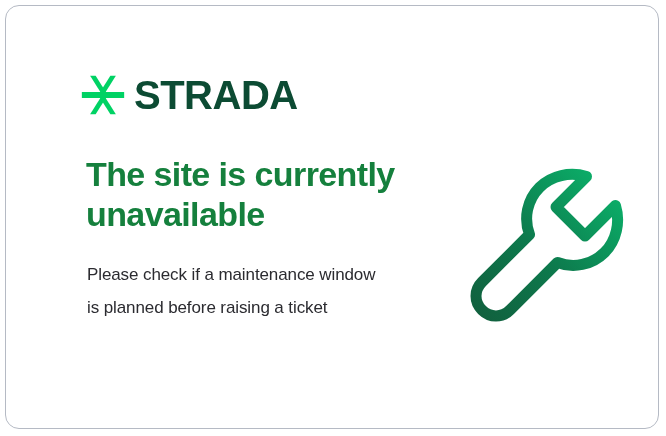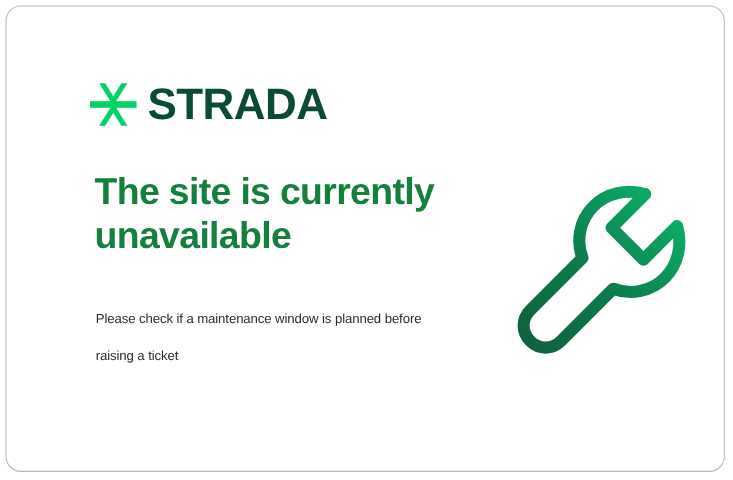--- a/index.html
+++ b/index.html
@@ -71,24 +71,24 @@
     line-height: 40px;
     letter-spacing: -0.6px;
     color: #15803d;
     margin: 0;
   }
 
   
   .body-copy {
     position: absolute;
     left: 81px;
-    top: 268px;
+    top: 252px;
     width: 300px;
     font-family: "Liberation Sans", sans-serif;
-    font-size: 12px;
+    font-size: 17px;
     font-weight: normal;
     line-height: 33px;
     letter-spacing: -0.1px;
     color: #2b2b30;
     margin: 0;
   }
 
   
   .wrench {
     position: absolute;

